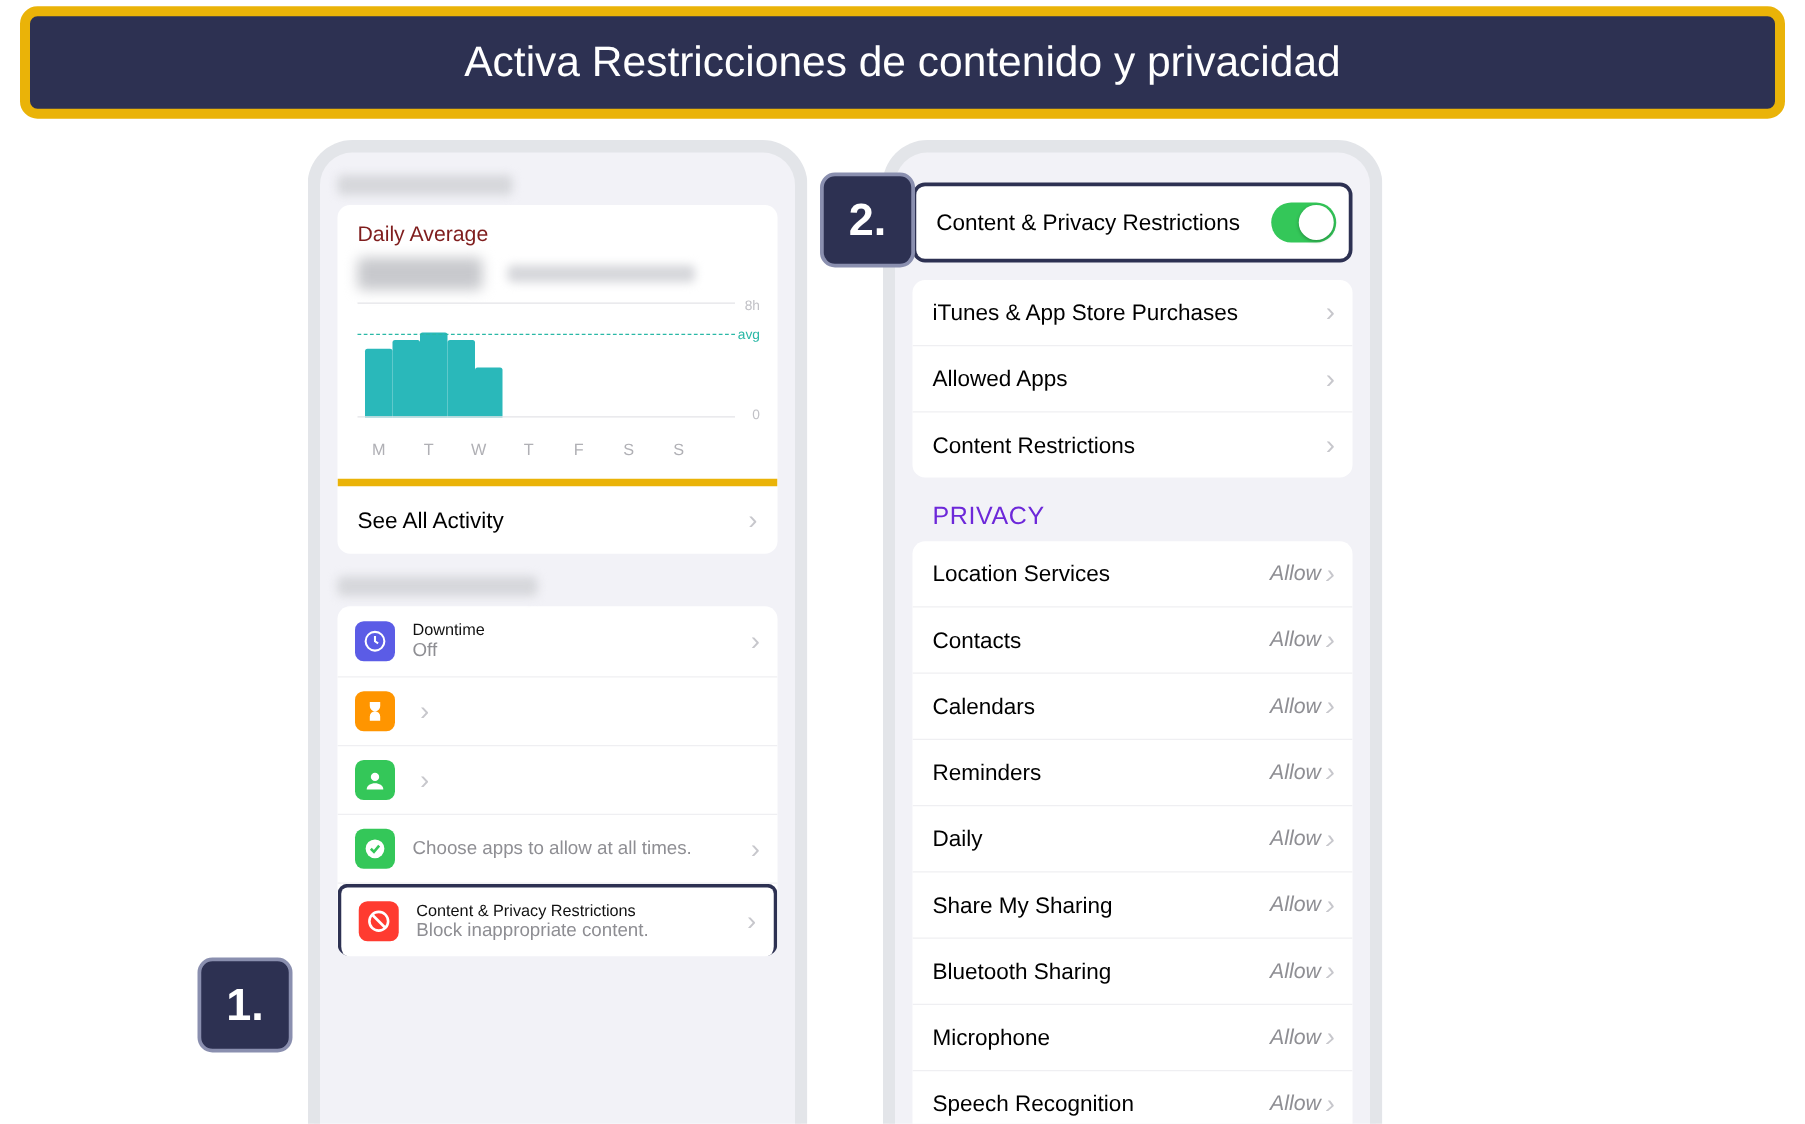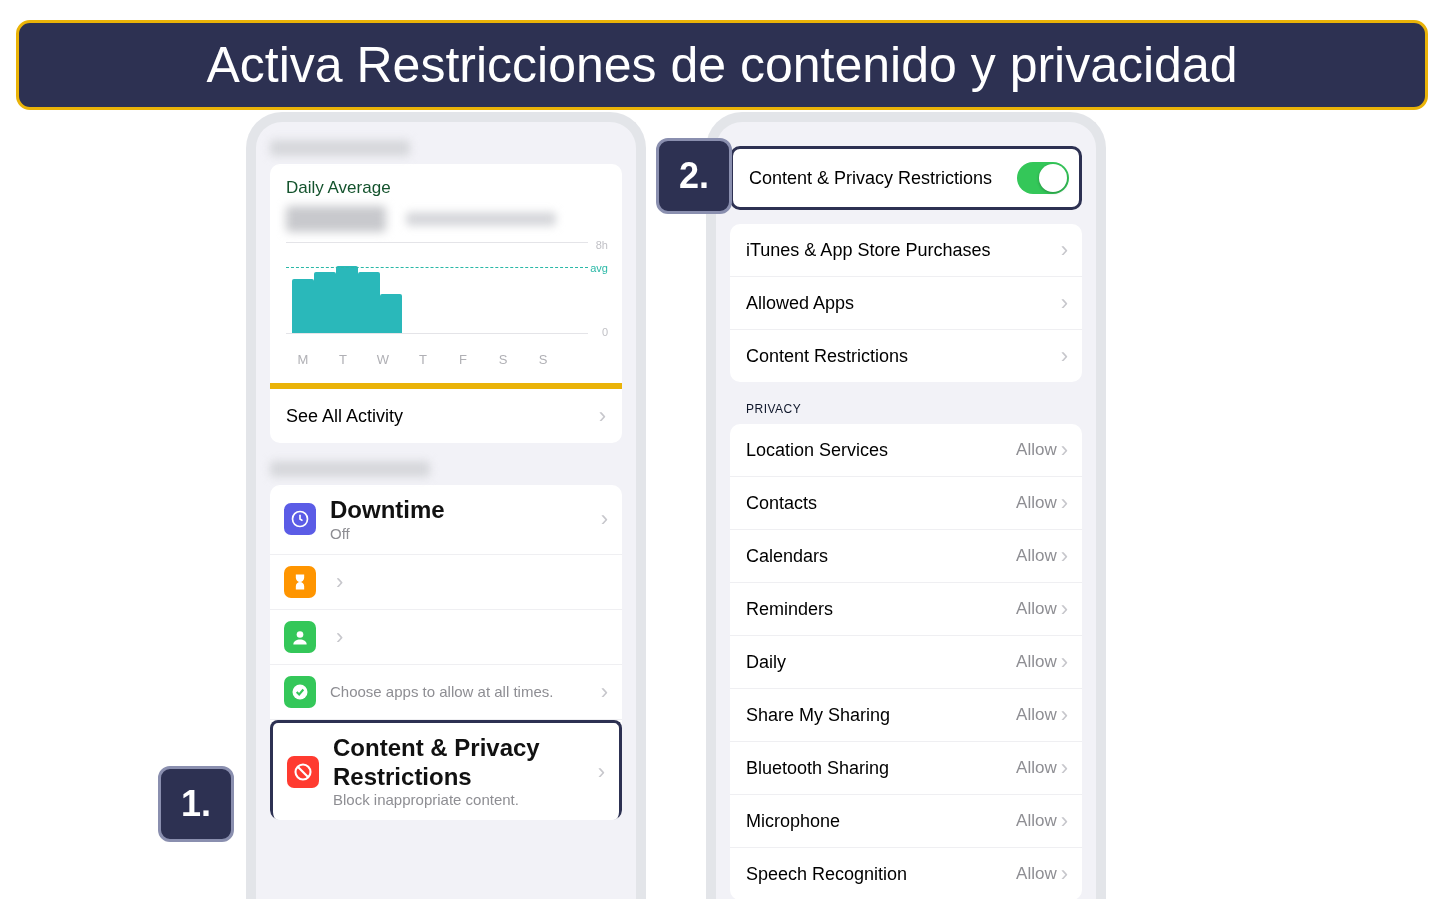--- a/index.html
+++ b/index.html
@@ -6,32 +6,32 @@
   body {
     font-family: -apple-system, BlinkMacSystemFont, "Segoe UI", Helvetica, Arial, sans-serif;
     background: #fff;
     width: 1444px;
     height: 899px;
     position: relative;
     overflow: hidden;
   }
   .title-banner {
     position: absolute;
-    top: 20px;
+    top: 5px;
     left: 16px;
     right: 16px;
     height: 90px;
     background: #2d3152;
-    border: 3px solid #eab308;
+    border: 8px solid #eab308;
     border-radius: 14px;
     display: flex;
     align-items: center;
     justify-content: center;
     color: #fff;
-    font-size: 50px;
+    font-size: 34px;
     font-weight: 500;
   }
   .phone {
     position: absolute;
     width: 400px;
     border: 10px solid #e3e5e9;
     border-bottom: none;
     border-radius: 36px 36px 0 0;
     background: #f2f2f7;
     overflow: hidden;
@@ -48,21 +48,21 @@
 
   
   .blur-line {
     height: 16px;
     margin: 18px 14px 6px;
     border-radius: 4px;
     background: #d6d7db;
     filter: blur(4px);
   }
   .daily-avg { padding: 14px 16px 6px; }
-  .daily-avg-label { color: #14532d; font-size: 17px; margin-bottom: 8px; }
+  .daily-avg-label { color: #7f1d1d; font-size: 17px; margin-bottom: 8px; }
   .daily-avg-value-row { display: flex; align-items: center; gap: 20px; margin-bottom: 10px; }
   .blur-big { width: 100px; height: 26px; background: #c8c9cd; border-radius: 4px; filter: blur(5px); }
   .blur-small { width: 150px; height: 14px; background: #d6d7db; border-radius: 4px; filter: blur(4px); }
   .bar-chart { position: relative; height: 110px; display:flex; align-items:flex-end; padding: 0 6px 18px; }
   .bar-chart .grid-top { position:absolute; left:0; right:18px; top:0; border-top:1px solid #e4e4e8; }
   .bar-chart .avg-line { position:absolute; left:0; right:18px; top:25px; border-top:1.5px dashed #2ab8a6; }
   .bar-chart .grid-bottom{ position:absolute; left:0; right:18px; bottom:18px; border-top:1px solid #e4e4e8; }
   .bar { width: 22px; background:#2ab8ba; border-radius:2px 2px 0 0; }
   .yaxis-label { position:absolute; right:-2px; font-size:11px; color:#c1c1c6; }
   .day-labels { display:flex; gap:18px; padding:0 6px 10px; }
@@ -76,21 +76,21 @@
     border-bottom:1px solid #efeff2;
   }
   .list-row:last-child { border-bottom:none; }
   .icon-box {
     width:32px; height:32px; border-radius:7px;
     display:flex; align-items:center; justify-content:center;
     flex-shrink:0; margin-right:14px;
   }
   .icon-box svg { width:20px; height:20px; }
   .row-text { flex:1; }
-  .row-title { font-size:24px; color:#111; line-height:1.2;font-weight:bold; }
+  .row-title { font-size:13px; color:#111; line-height:1.2; }
   .row-sub { font-size:15px; color:#8e8e93; line-height:1.2; }
   .row-chev { color:#c7c7cc; font-size:22px; font-weight:300; padding-left:6px; }
 
   .highlight-box {
     border:3px solid #2d3152;
     border-radius:8px;
   }
 
   .step-badge {
     position:absolute;
@@ -124,24 +124,24 @@
   }
 
   .simple-row {
     display:flex; align-items:center; justify-content:space-between;
     padding:13px 14px 13px 16px;
     border-bottom:1px solid #efeff2;
     font-size:18px;
   }
   .simple-row:last-child { border-bottom:none; }
   .simple-row .value { color:#8e8e93; font-size:17px; margin-right:4px; }
-  .simple-row .right { display:flex; align-items:center; }
+  .simple-row .right { display:flex; align-items:center;font-style:italic; }
 
   .section-label {
-    font-size:12px; color:#0f172a; letter-spacing:0.5px;
+    font-size:20px; color:#6d28d9; letter-spacing:0.5px;
     margin:20px 30px 6px;
   }
 </style>
 </head>
 <body>
 
 <div class="title-banner">
   <span>Activa Restricciones de contenido y privacidad</span>
 </div>
 

